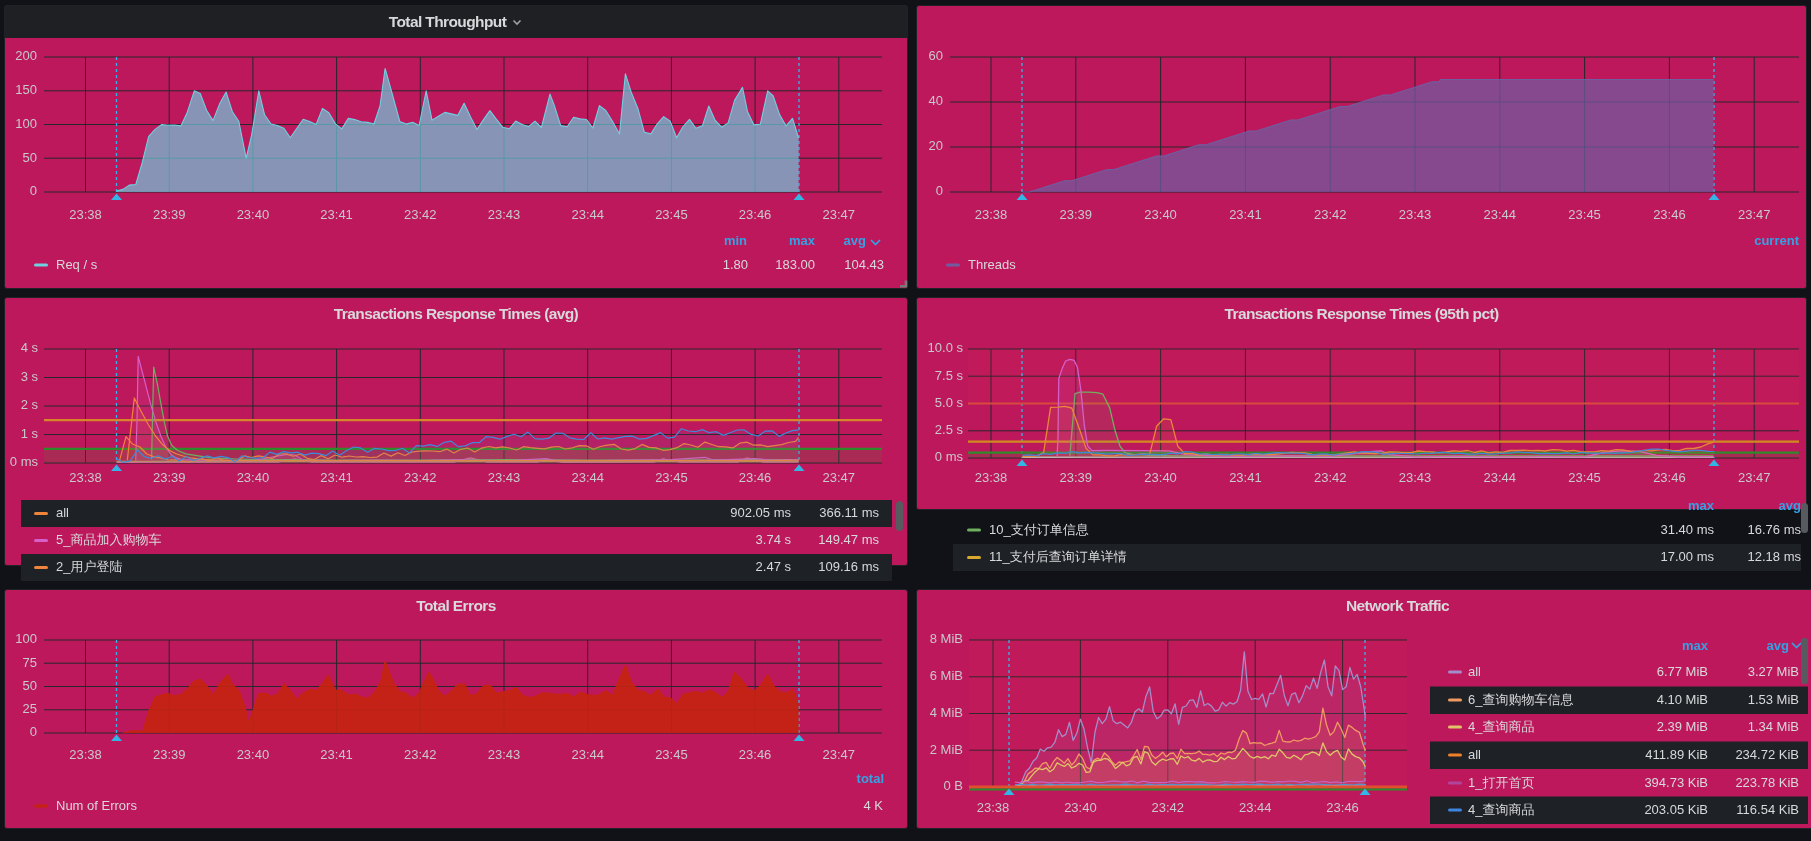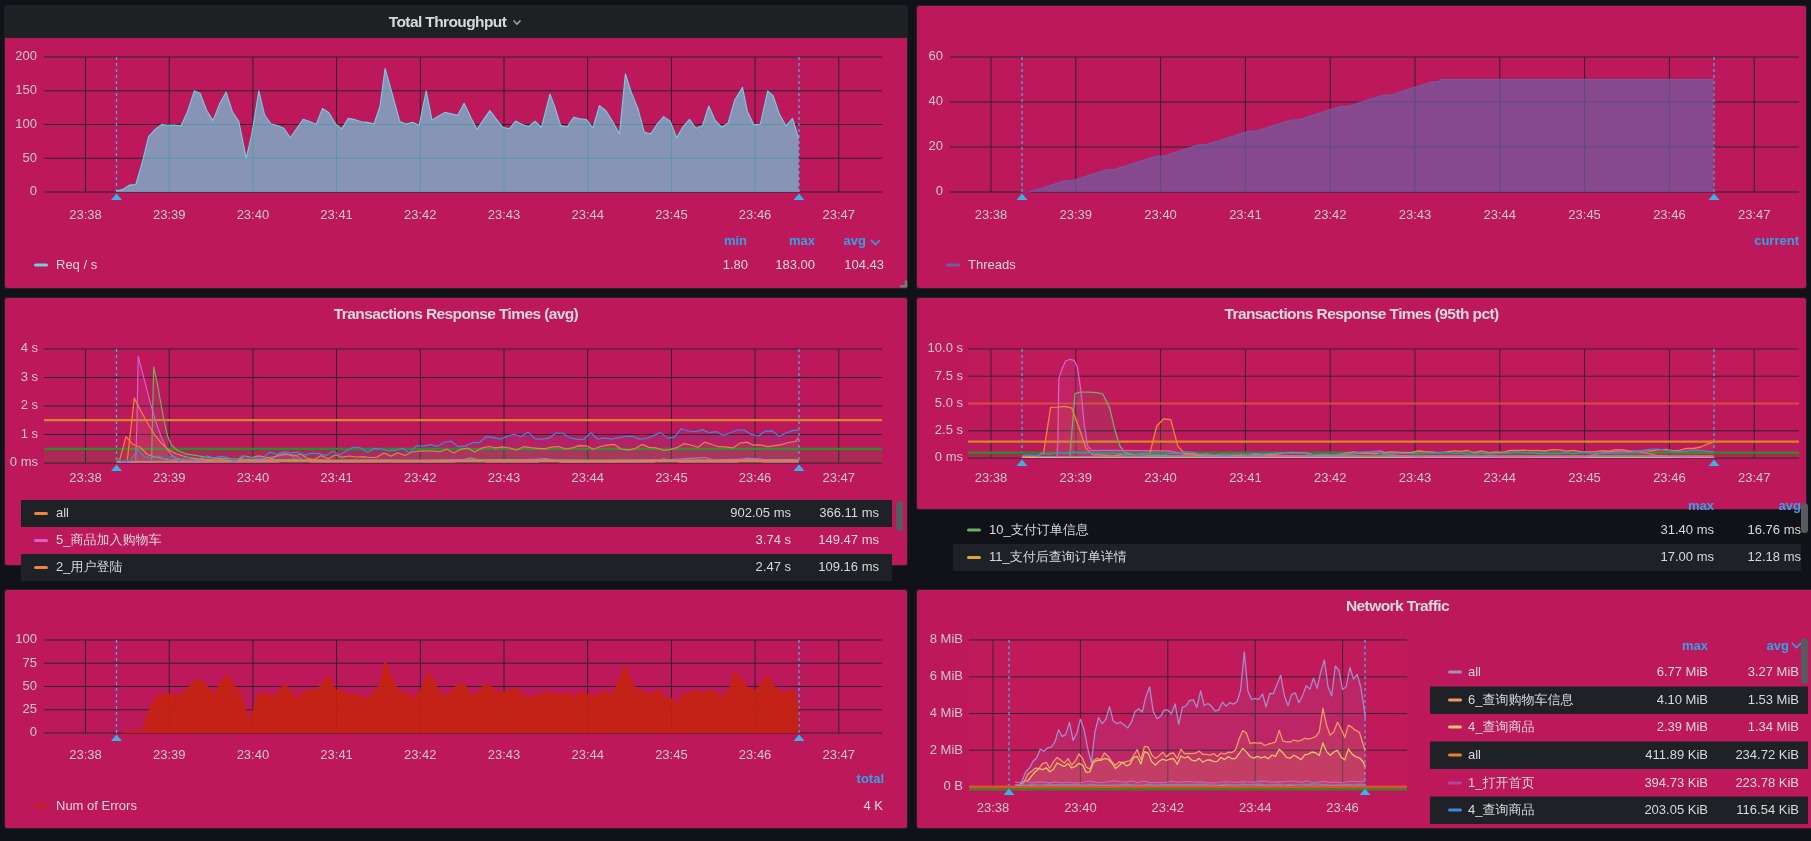--- a/index.html
+++ b/index.html
@@ -238,20 +238,23 @@
       <text x="797" y="232.5" font-size="13" fill="#d8d9da" text-anchor="end" font-weight="normal" dominant-baseline="middle">31.40 ms</text>
       <text x="884" y="232.5" font-size="13" fill="#d8d9da" text-anchor="end" font-weight="normal" dominant-baseline="middle">16.76 ms</text>
       <rect x="50" y="258" width="14" height="3" rx="1.5" fill="#d9a82f"></rect>
       <text x="72" y="260" font-size="13" fill="#d8d9da" text-anchor="start" font-weight="normal" dominant-baseline="middle">11_支付后查询订单详情</text>
       <text x="797" y="260" font-size="13" fill="#d8d9da" text-anchor="end" font-weight="normal" dominant-baseline="middle">17.00 ms</text>
       <text x="884" y="260" font-size="13" fill="#d8d9da" text-anchor="end" font-weight="normal" dominant-baseline="middle">12.18 ms</text>
       <rect x="884" y="205" width="7" height="30" rx="3.5" fill="#575b60"></rect>
     </svg>
   </div>
 <div class="panel" style="left:4px;top:589px;width:904px;height:240px">
+    <div class="phdr" style="">
+      <span class="ptitle">Total Errors</span>
+    </div>
     <svg width="904" height="240" viewBox="0 0 904 240" style="position:absolute;left:0;top:0">
       <line x1="39" y1="143" x2="877" y2="143" stroke="#25272b" stroke-width="1"></line>
       <text x="32" y="143" font-size="13" fill="#c8c9ca" text-anchor="end" font-weight="normal" dominant-baseline="middle">0</text>
       <line x1="39" y1="119.8" x2="877" y2="119.8" stroke="#25272b" stroke-width="1"></line>
       <text x="32" y="119.8" font-size="13" fill="#c8c9ca" text-anchor="end" font-weight="normal" dominant-baseline="middle">25</text>
       <line x1="39" y1="96.5" x2="877" y2="96.5" stroke="#25272b" stroke-width="1"></line>
       <text x="32" y="96.5" font-size="13" fill="#c8c9ca" text-anchor="end" font-weight="normal" dominant-baseline="middle">50</text>
       <line x1="39" y1="73.2" x2="877" y2="73.2" stroke="#25272b" stroke-width="1"></line>
       <text x="32" y="73.2" font-size="13" fill="#c8c9ca" text-anchor="end" font-weight="normal" dominant-baseline="middle">75</text>
       <line x1="39" y1="50" x2="877" y2="50" stroke="#25272b" stroke-width="1"></line>

